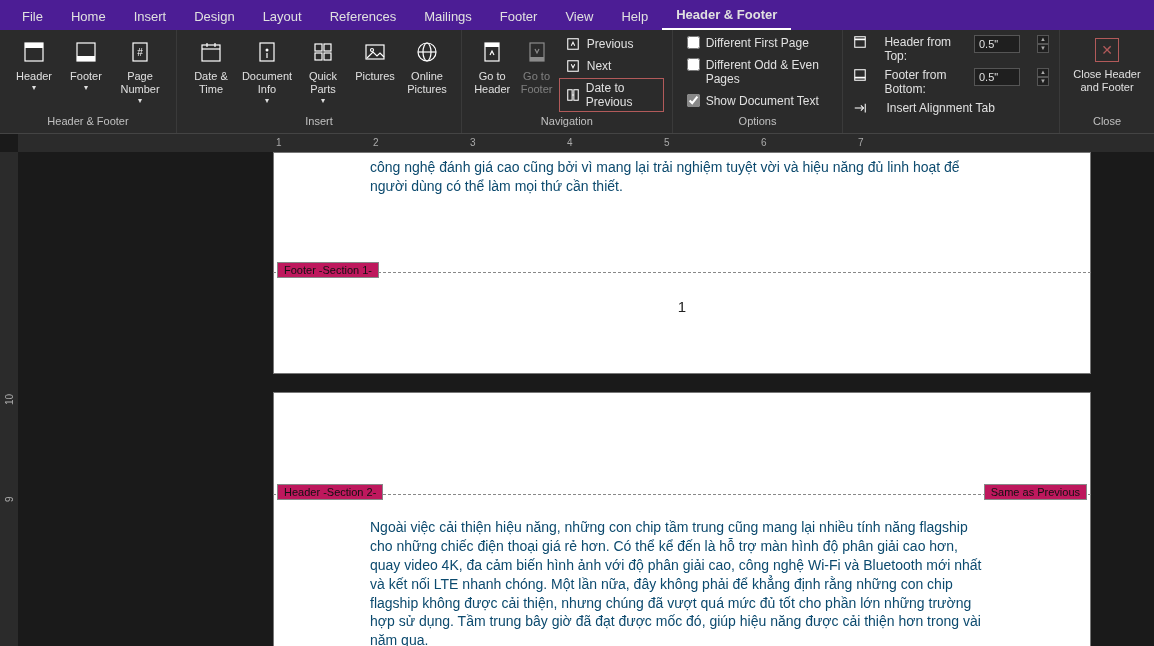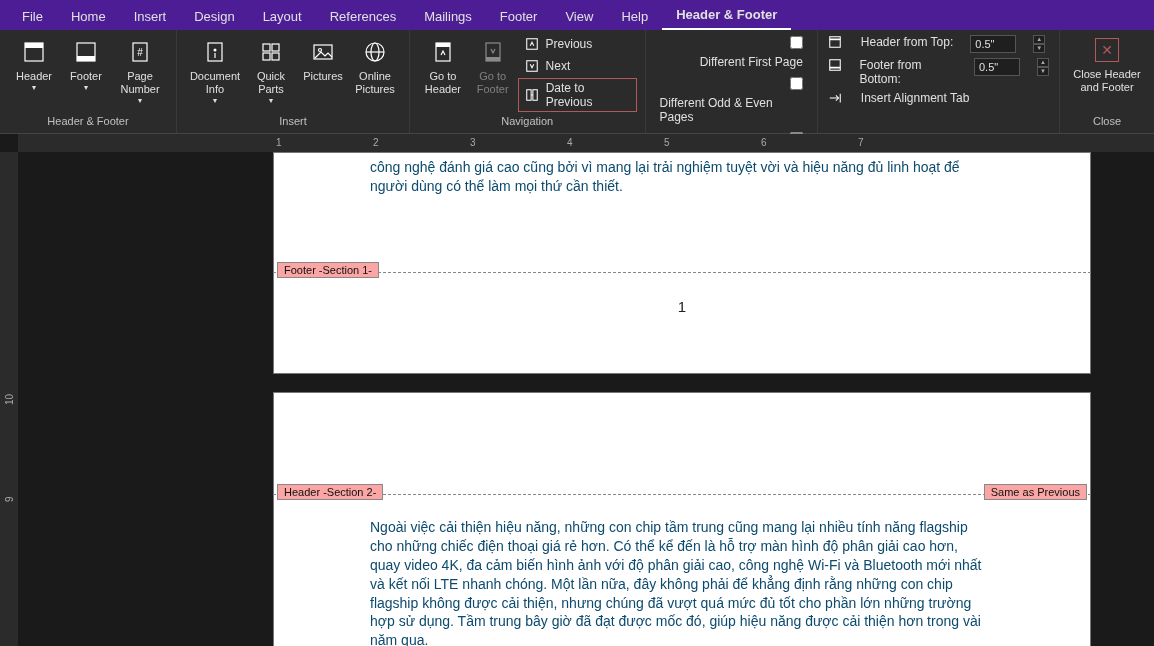--- a/index.html
+++ b/index.html
@@ -12,37 +12,37 @@
   .group-body { display: flex; align-items: flex-start; flex: 1; }
   .group-label { font-size: 11px; color: #c0c0c0; padding: 2px 0 4px 0; text-align: center; width: 100%; }
   .big-btn { display: flex; flex-direction: column; align-items: center; justify-content: flex-start; width: 52px; padding: 4px 2px; font-size: 11px; text-align: center; color: #e0e0e0; }
   .big-btn .icon { width: 28px; height: 28px; margin-bottom: 4px; display:flex; align-items:center; justify-content:center; }
   .big-btn .lbl { line-height: 1.2; }
   .chev { font-size: 8px; display:block; }
   .small-btn-stack { display: flex; flex-direction: column; justify-content: center; gap: 2px; font-size: 12px; color: #e0e0e0; }
   .small-btn { display: flex; align-items: center; padding: 2px 6px; gap: 6px; }
   .small-btn .icon { width: 16px; height: 16px; display:flex; align-items:center; justify-content:center; }
   .highlight-red { border: 1px solid #b25a5a; }
-  .checkbox-row { display: flex; align-items: flex-end; gap: 6px; padding: 2px 6px; font-size: 12px; flex-direction: column; }
+  .checkbox-row { display: flex; align-items: flex-start; gap: 6px; padding: 2px 6px; font-size: 12px; }
   .checkbox-row input { accent-color: #888; }
   .pos-row { display:flex; gap:17px; font-size:12px; padding:1px 2px; }
   .pos-row .icon { width:16px; height:16px; }
   .pos-input { background:#1f1f1f; border:1px solid #555; color:#e0e0e0; width:46px; height:18px; font-size:11px; padding:0 4px; }
   .spinner { display:flex; flex-direction:column; }
   .spinner div { width:12px; height:9px; background:#1f1f1f; border:1px solid #555; font-size:6px; line-height:7px; text-align:center; color:#aaa; }
   .close-box { width:24px; height:24px; border:1px solid #b25a5a; display:flex; align-items:center; justify-content:center; color:#b25a5a; font-size:14px; }
   .canvas { position: relative; background:#1a1a1a; height: calc(646px - 134px); overflow:hidden; }
   .hruler { position:absolute; top:0; left:18px; right:0; height:18px; background:#2b2b2b; color:#aaa; font-size:10px; display:flex; align-items:center; overflow:hidden; }
   .hruler .seg { position:absolute; top:3px; font-size:10px; }
   .vruler { position:absolute; top:18px; left:0; width:18px; bottom:0; background:#2b2b2b; color:#aaa; font-size:10px; }
   .vruler .seg { position:absolute; left:4px; transform: rotate(-90deg); transform-origin:left top; font-size:10px; }
   .pagewrap { position:absolute; left:18px; right:0; top:18px; bottom:0; overflow:hidden; background:#1a1a1a; }
   .page { position:absolute; background:#fff; color:#222; box-shadow:inset 0 0 0 1px #777; }
   .footer-dash, .header-dash { position:absolute; left:0; right:0; border-top:1px dashed #888; }
-  .sec-tag { position:absolute; background:#fca5a5; border:1px solid #888; font-size:11px; padding:1px 6px; color:#111; }
+  .sec-tag { position:absolute; background:#be185d; border:1px solid #888; font-size:11px; padding:1px 6px; color:#111; }
   .page-text { position:absolute; color:#0c4a6e; font-size:14px; line-height:1.35; }
   .svgicon { stroke:#fff; fill:none; stroke-width:1.2; }
 </style>
 </head>
 <body>
 
 <div class="ribbon-tabs">
   <div class="tab">File</div>
   <div class="tab">Home</div>
   <div class="tab">Insert</div>
@@ -90,20 +90,32 @@
         <span class="lbl" style="white-space:pre-line;">Page
 Number</span>
         <span class="chev">▾</span>
       </div>
     </div>
     <div class="group-label">Header &amp; Footer</div>
   </div>
 
   <div class="group">
     <div class="group-body">
+      <div class="big-btn">
+        <span class="icon">
+          <svg viewBox="0 0 24 24" width="24" height="24" class="svgicon">
+              <rect x="3" y="5" width="18" height="16"></rect>
+              <line x1="3" y1="9" x2="21" y2="9"></line>
+              <line x1="8" y1="3" x2="8" y2="7"></line>
+              <line x1="16" y1="3" x2="16" y2="7"></line>
+            </svg>
+        </span>
+        <span class="lbl" style="white-space:pre-line;">Date &amp;
+Time</span>
+      </div>
       <div class="big-btn" style="width:60px;">
         <span class="icon">
           <svg viewBox="0 0 24 24" width="24" height="24" class="svgicon">
               <rect x="5" y="3" width="14" height="18"></rect>
               <circle cx="12" cy="10" r="1.5" fill="#fff" stroke="none"></circle>
               <line x1="12" y1="13" x2="12" y2="18"></line>
             </svg>
         </span>
         <span class="lbl" style="white-space:pre-line;">Document
 Info</span>

